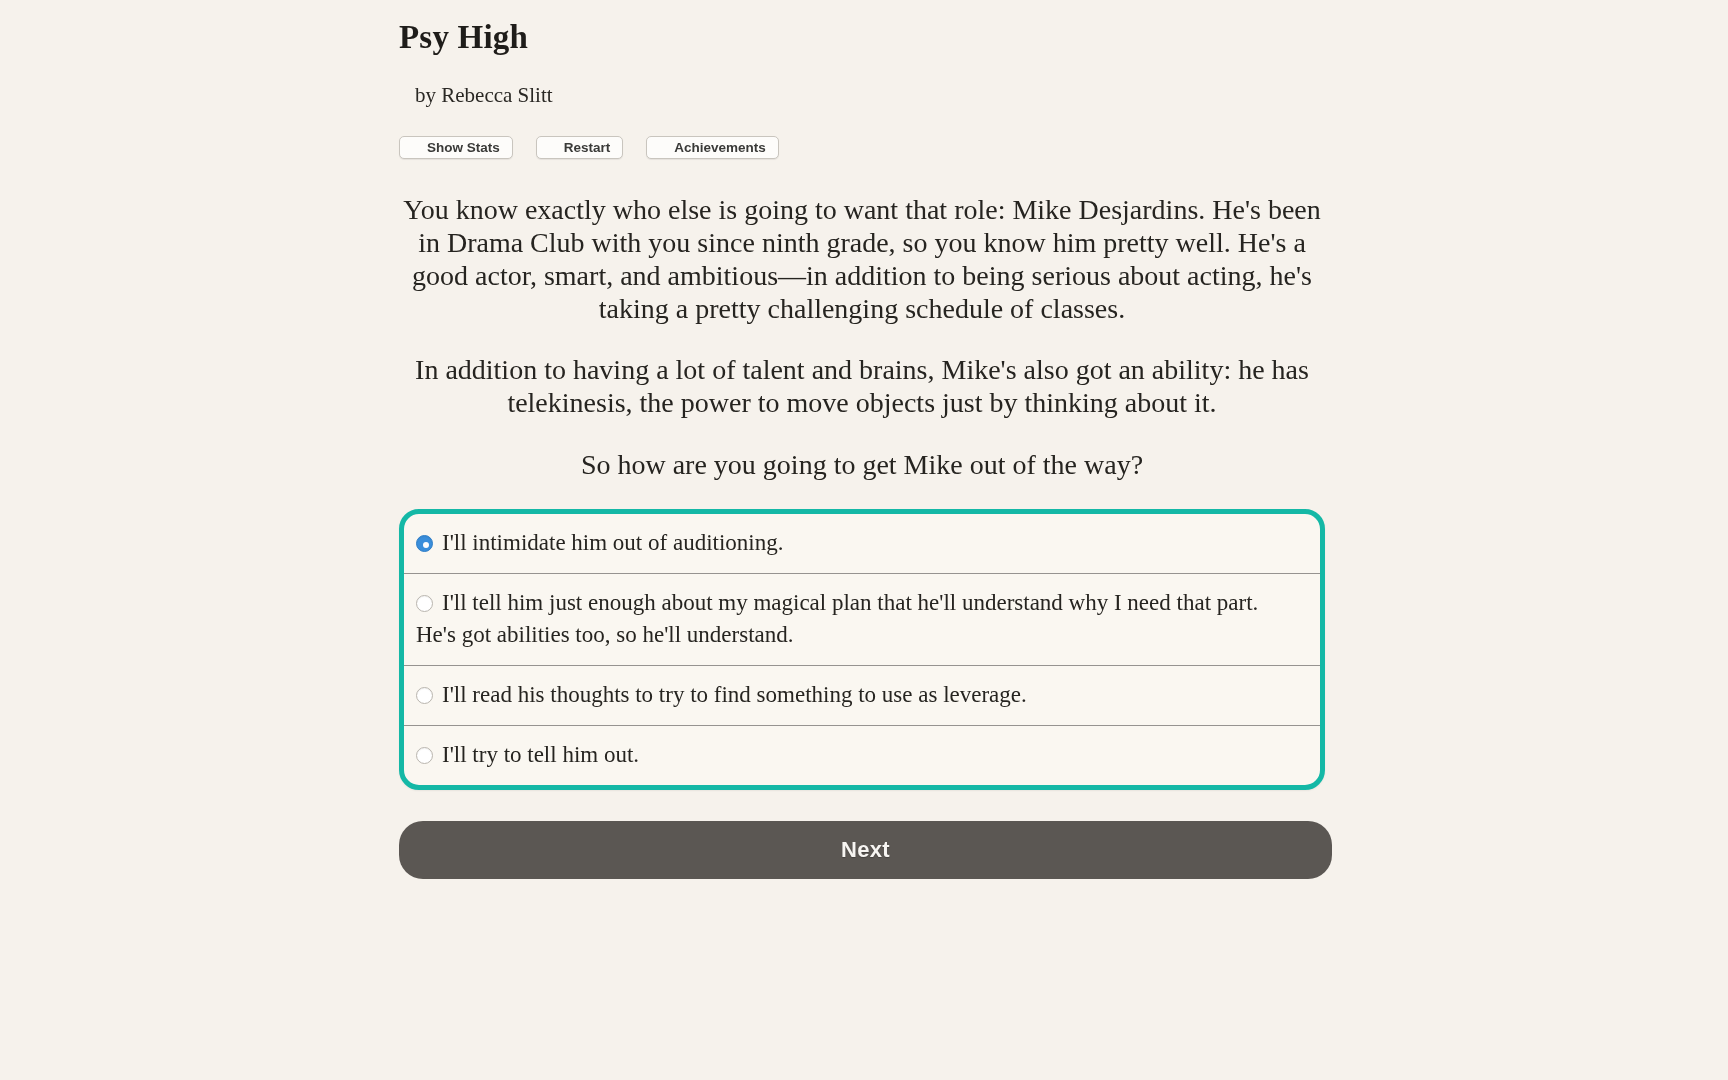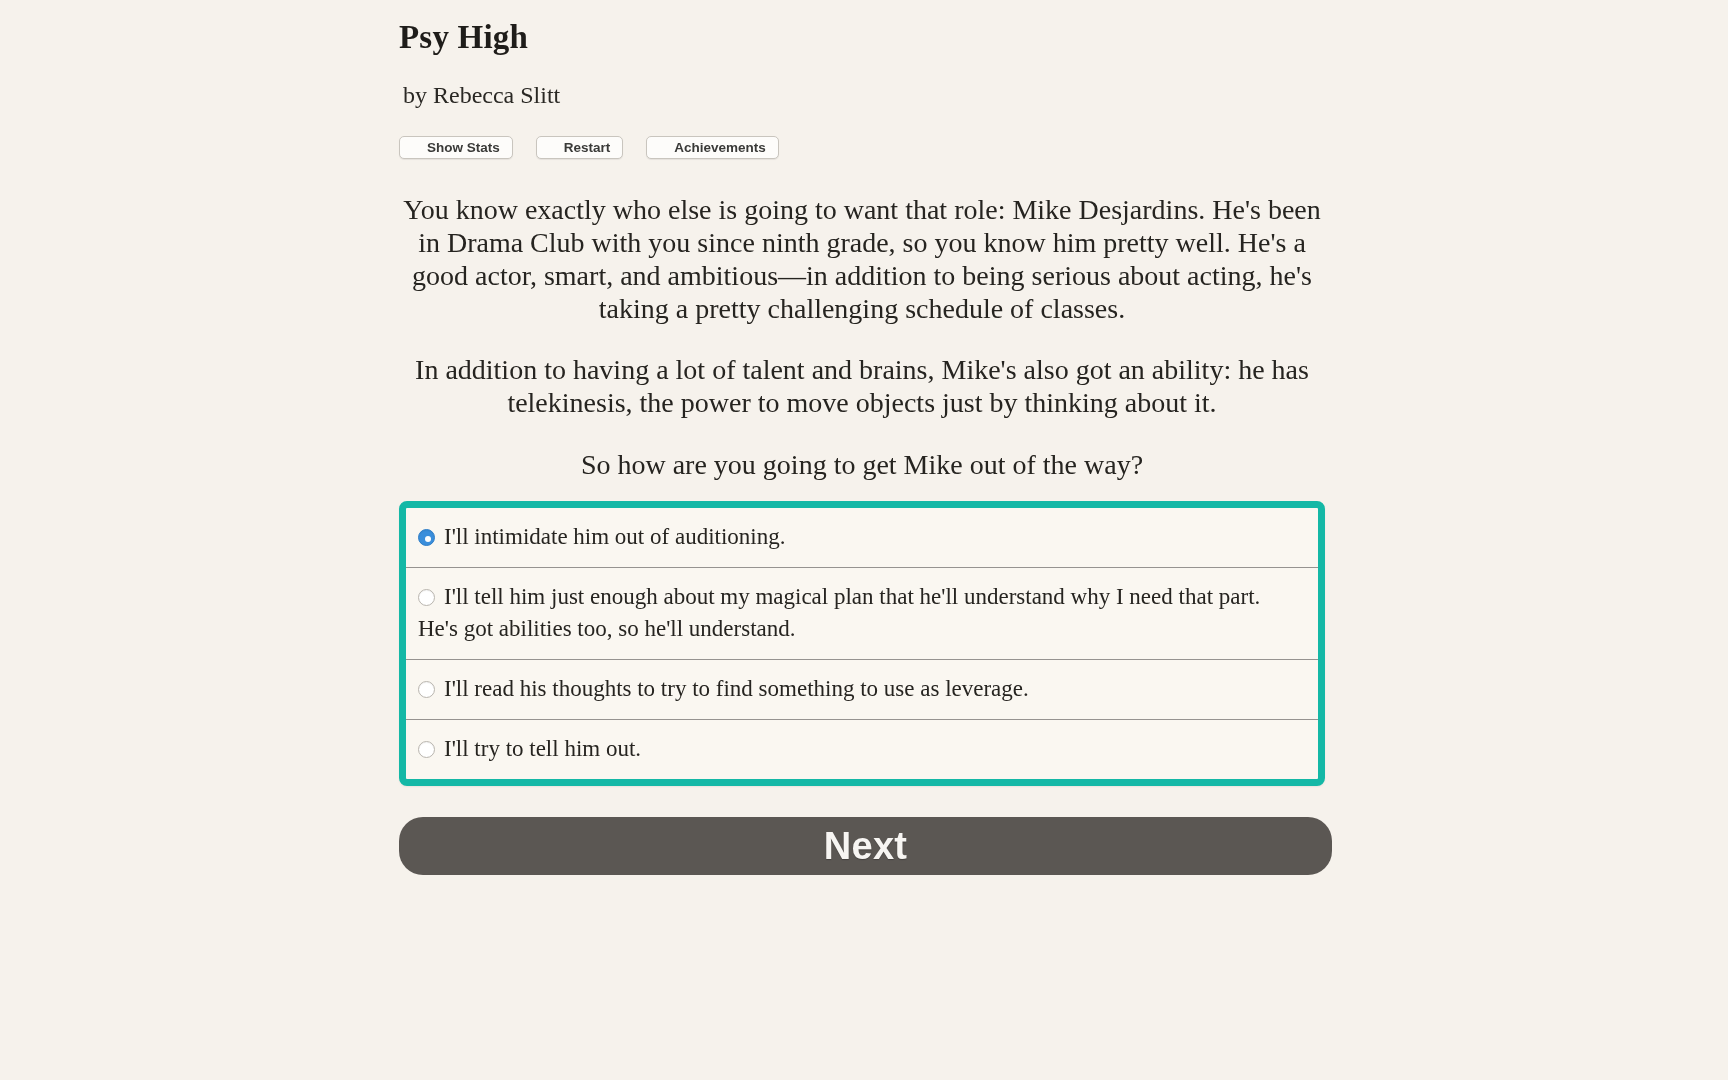--- a/index.html
+++ b/index.html
@@ -18,22 +18,22 @@
   }
   .game-title {
     margin: 18px 0 0 0;
     font-size: 33px;
     font-weight: 700;
     line-height: 38px;
     color: #1f1d1a;
     letter-spacing: 0.2px;
   }
   .byline {
-    margin: 25px 0 0 4px;
-    font-size: 24px;
+    margin: 25px 0 0 16px;
+    font-size: 21px;
     line-height: 28px;
     color: #2a2824;
   }
   .toolbar {
     margin-top: 27px;
     display: flex;
     gap: 23px;
     align-items: center;
   }
   .toolbar button {
@@ -55,25 +55,25 @@
     margin: 28px 0 0 0;
     font-size: 28px;
     line-height: 33px;
     color: #262420;
     text-align: center;
   }
   .story p.first { margin-top: 34px; }
   .story p.question { margin-top: 29px; }
 
   .choice-box {
-    margin-top: 20px;
+    margin-top: 28px;
     width: 926px;
     background: #faf7f1;
-    border: 7px solid #14b8a6;
-    border-radius: 8px;
+    border: 5px solid #14b8a6;
+    border-radius: 20px;
     overflow: hidden;
     box-shadow: 0 1px 2px rgba(0,0,0,0.06);
   }
   .choice-row {
     display: block;
     padding: 13px 18px 14px 12px;
     font-size: 23px;
     line-height: 32px;
     cursor: pointer;
     color: #262420;
@@ -106,21 +106,21 @@
     display: block;
     margin-top: 31px;
     width: 933px;
     height: 58px;
     background: #5b5753;
     border: none;
     border-radius: 24px;
     color: #f7f5f2;
     font-family: "Liberation Sans", sans-serif;
     font-weight: bold;
-    font-size: 38px;
+    font-size: 22px;
     letter-spacing: 0.3px;
     cursor: pointer;
     text-shadow: 0 1px 1px rgba(0,0,0,0.25);
   }
 </style>
 </head>
 <body>
 
 <div class="content">
 

